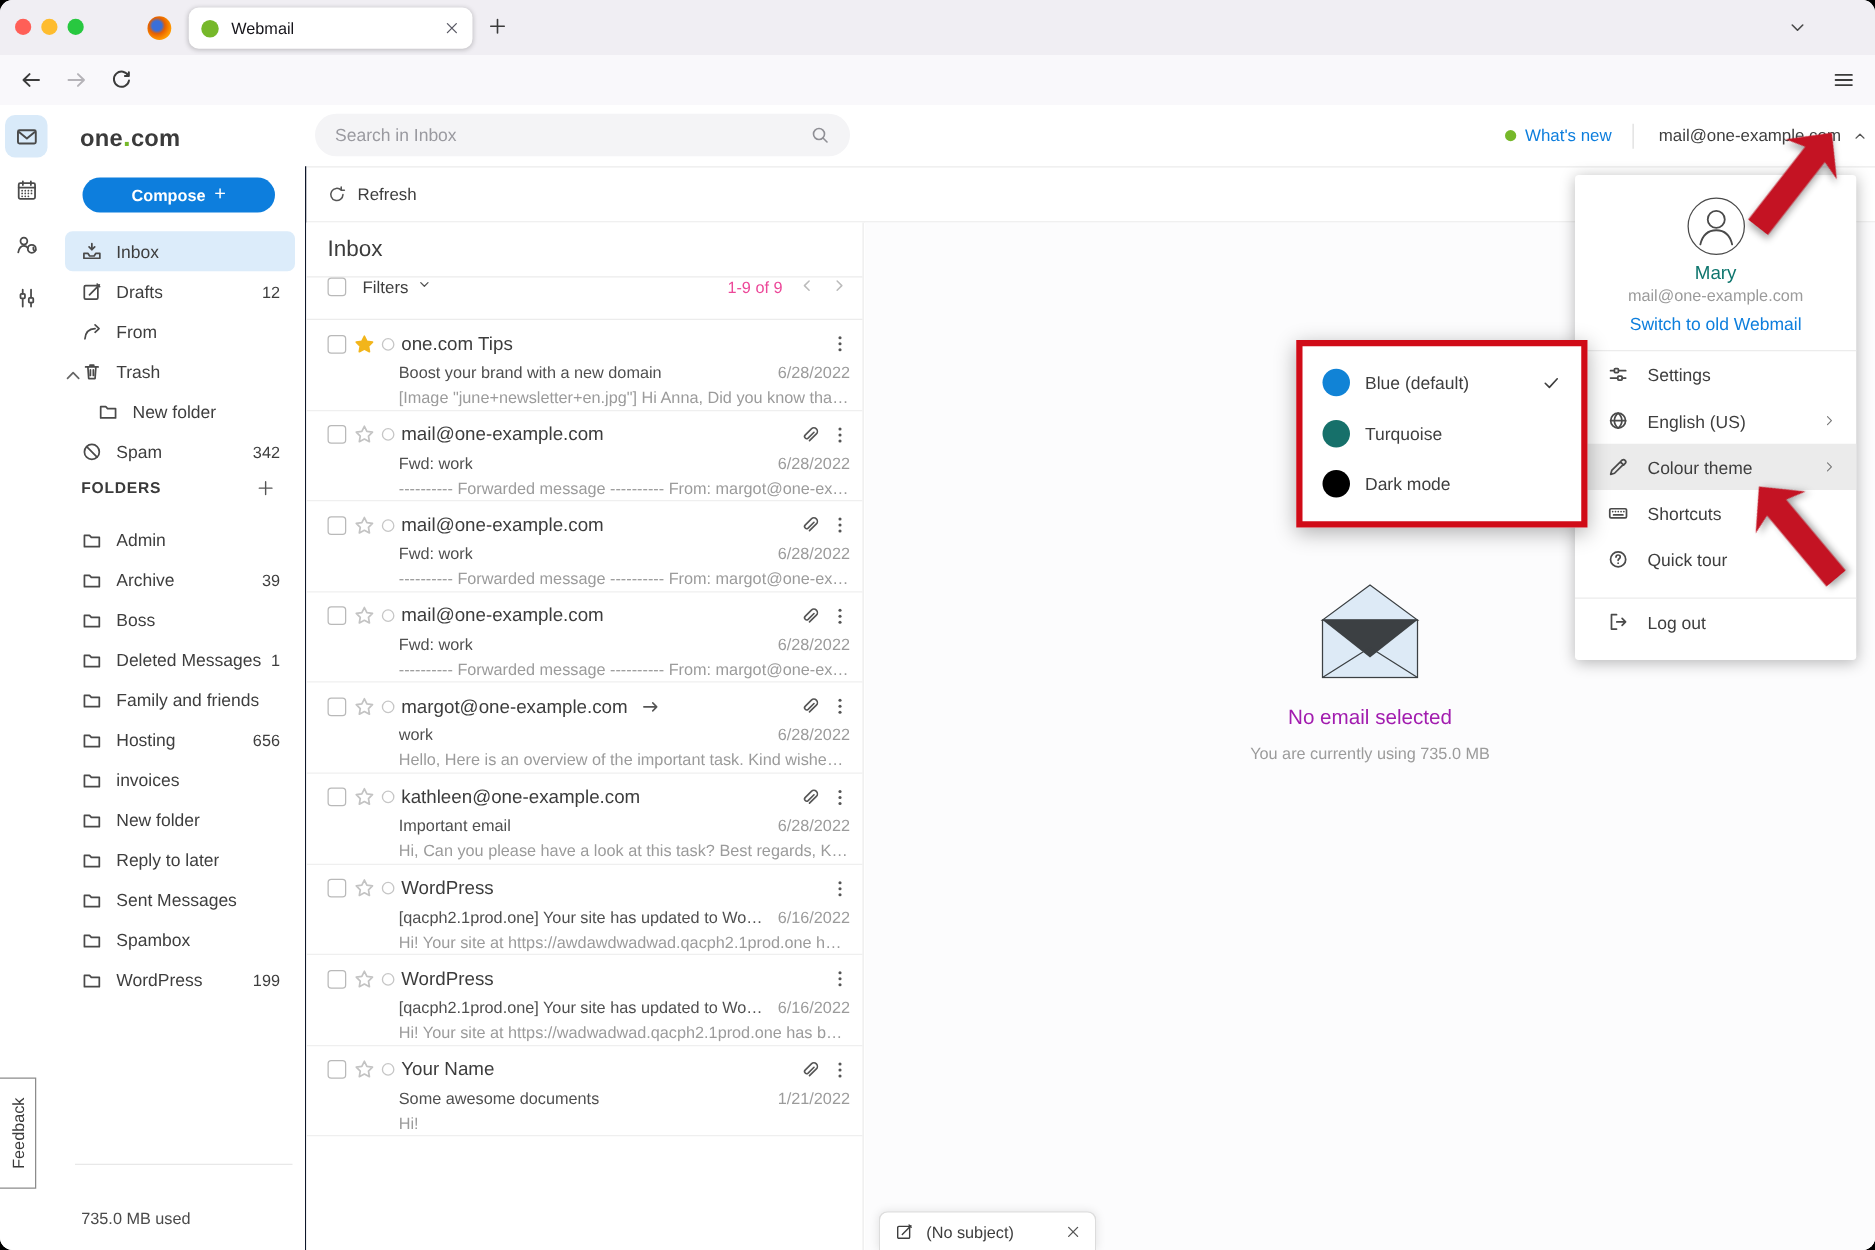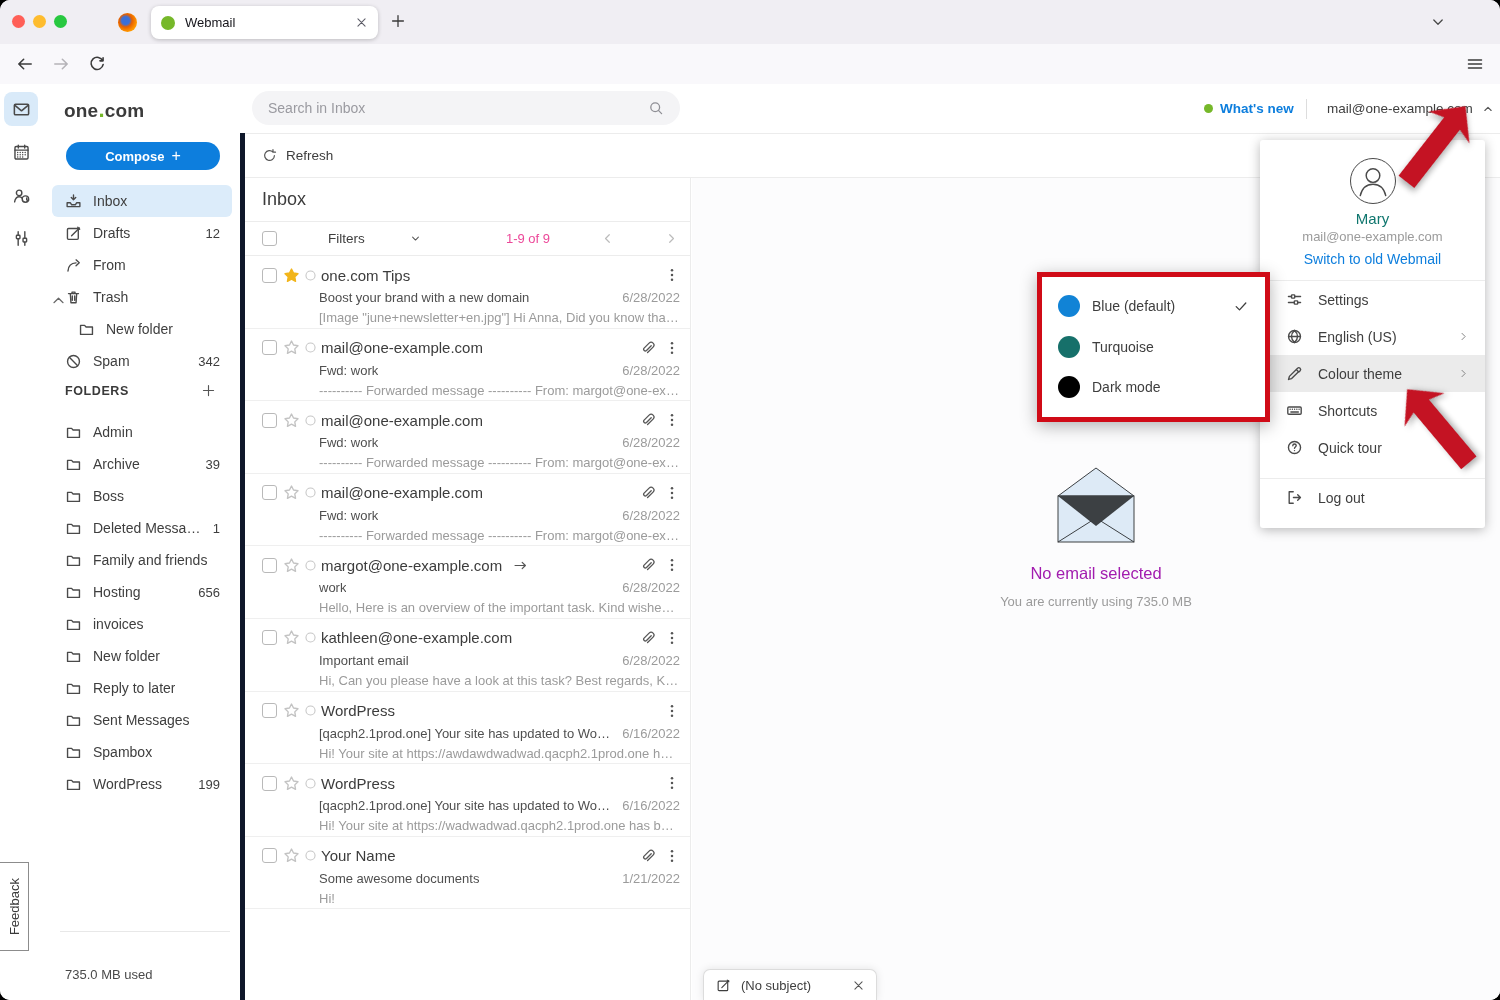--- a/index.html
+++ b/index.html
@@ -28,50 +28,50 @@
   .rail{position:absolute;left:0;top:0;width:42px;bottom:0;}
   .rail-item{position:absolute;left:4px;width:34px;height:34px;border-radius:8px;display:flex;align-items:center;justify-content:center;}
   .rail-item .ic{width:19px;height:19px;}
   .rail-sel{background:#d9eaf9;}
   .brand{position:absolute;left:64px;top:13px;font-size:19px;font-weight:800;color:#3b3b3b;letter-spacing:.2px;}
   .brand .dot{color:#76b82a;font-size:22px;}
   .search{position:absolute;left:252px;top:7px;width:428px;height:34px;border-radius:17px;background:#f4f4f6;display:flex;align-items:center;padding:0 16px;box-sizing:border-box;font-size:14px;color:#9a9aa0;}
   .search .ic{margin-left:auto;color:#8f8f95;}
   .whats-new{position:absolute;left:1204px;top:17px;display:flex;align-items:center;gap:7px;}
   .green-dot{width:9px;height:9px;border-radius:50%;background:#76b82a;}
-  .whats-new span{font-size:13.5px;font-weight:700;color:#0d7edd;}
+  .whats-new span{font-size:13.5px;font-weight:400;color:#0d7edd;}
   .header-sep{position:absolute;left:1306px;top:15px;width:1px;height:20px;background:#ddd;}
   .account{position:absolute;left:1327px;top:17px;display:flex;align-items:center;gap:9px;font-size:13.5px;color:#3e3e3e;}
   .account .ic{width:12px;height:12px;color:#555;}
   .toolbar{position:absolute;left:245px;top:49px;right:0;height:45px;border-top:1px solid #ececec;border-bottom:1px solid #ececec;display:flex;align-items:center;padding-left:17px;gap:9px;box-sizing:border-box;font-size:13.5px;color:#3e3e3e;}
   .toolbar .ic{width:15px;height:15px;color:#555;}
   
-  .sidebar{position:absolute;left:42px;top:49px;width:203px;bottom:0;border-right:5px solid #0f172a;box-sizing:border-box;}
+  .sidebar{position:absolute;left:42px;top:49px;width:203px;bottom:0;border-right:1px solid #0f172a;box-sizing:border-box;}
   .compose{position:absolute;left:24px;top:9px;width:154px;height:28px;border-radius:14px;background:#0d7edd;color:#fff;font-size:13px;font-weight:700;display:flex;align-items:center;justify-content:center;gap:7px;cursor:pointer;}
   .compose .plus{font-size:16px;font-weight:400;}
   .nav-list{position:absolute;left:0;top:52px;right:0;}
   .nav-row{position:relative;height:32px;margin:0 8px 0 10px;padding:0 12px 0 13px;border-radius:6px;display:flex;align-items:center;font-size:14px;color:#3e3e3e;}
   .nav-row .ic{width:17px;height:17px;}
   .nav-row.selected{background:#dcecfa;}
   .nav-row.child{padding-left:26px;}
   .nav-label{margin-left:11px;white-space:nowrap;overflow:hidden;text-overflow:ellipsis;}
   .count{margin-left:auto;font-size:13px;color:#3e3e3e;padding-left:6px;}
   .caret{position:absolute;left:-2px;top:11px;width:10px;height:10px;color:#666;}
-  .folders-header{position:absolute;top:250px;left:23px;right:24px;display:flex;align-items:center;justify-content:space-between;font-size:12.5px;font-weight:700;letter-spacing:.6px;color:#3a3a3a;}
+  .folders-header{position:absolute;top:250px;left:23px;right:24px;display:flex;justify-content:space-between;font-size:12.5px;font-weight:700;letter-spacing:.6px;color:#3a3a3a;}
   .folders-header .ic{width:15px;height:15px;color:#555;}
   .folder-list{position:absolute;top:283px;left:0;right:0;}
   .usage-divider{position:absolute;left:18px;right:10px;bottom:68px;height:1px;background:#e8e8e8;}
   .usage{position:absolute;left:23px;bottom:18px;font-size:13px;color:#4a4a4a;}
   .feedback{position:absolute;left:-1px;top:778px;width:30px;height:89px;background:#fff;border:1px solid #8c8c8c;display:flex;align-items:center;justify-content:center;z-index:5;box-sizing:border-box;}
   .feedback span{writing-mode:vertical-rl;transform:rotate(180deg);font-size:13px;color:#3a3a3a;}
   
   .list-pane{position:absolute;left:245px;top:94px;width:446px;bottom:0;border-right:1px solid #ececec;box-sizing:border-box;background:#fff;}
   .list-header{height:44px;border-bottom:1px solid #ececec;display:flex;align-items:center;padding-left:17px;box-sizing:border-box;}
   .list-title{font-size:18px;font-weight:500;color:#3c3c3c;}
-  .filters-row{height:34px;border-bottom:1px solid #ececec;display:flex;align-items:center;padding:0 12px 0 17px;box-sizing:border-box;gap:38px;}
+  .filters-row{height:34px;border-bottom:1px solid #ececec;display:flex;align-items:flex-start;padding:0 12px 0 17px;box-sizing:border-box;}
   .cb{width:15px;height:15px;border:1.5px solid #b9b9b9;border-radius:3px;flex:none;box-sizing:border-box;background:#fff;}
   .filters-label{font-size:13.5px;color:#3e3e3e;margin-left:13px;}
   .filters-row .chev{width:11px;height:11px;margin-left:7px;color:#555;}
   .pagination{margin-left:auto;font-size:13px;color:#ec4899;}
   .page-chev{width:13px;height:13px;color:#bbb;margin-left:13px;}
   .mail-row{position:relative;height:72.6px;border-bottom:1px solid #efefef;padding:9px 10px 0 17px;box-sizing:border-box;}
   .l1{display:flex;align-items:center;height:20px;}
   .star{width:17px;height:17px;color:#c3c3c3;margin-left:6px;}
   .star.gold{color:#f2b51b;}
   .read-dot{width:13px;height:13px;color:#c6c6c6;margin-left:4px;}

